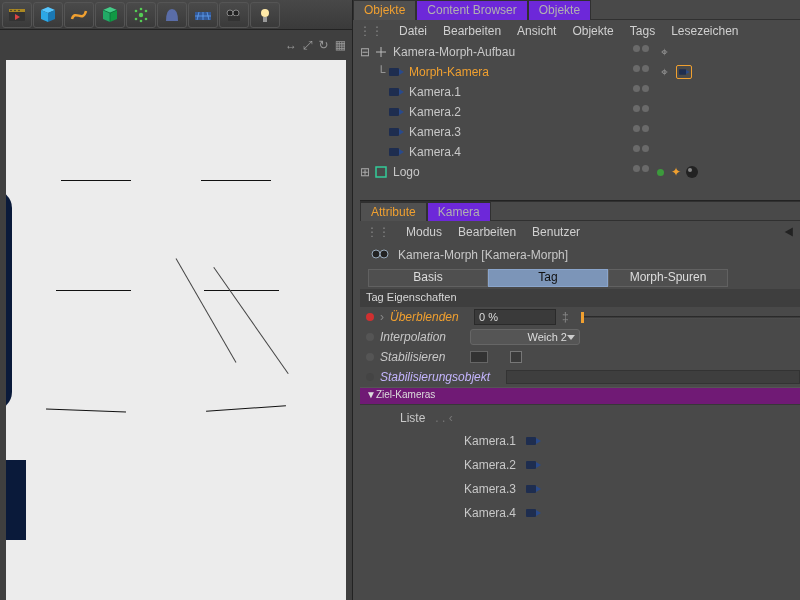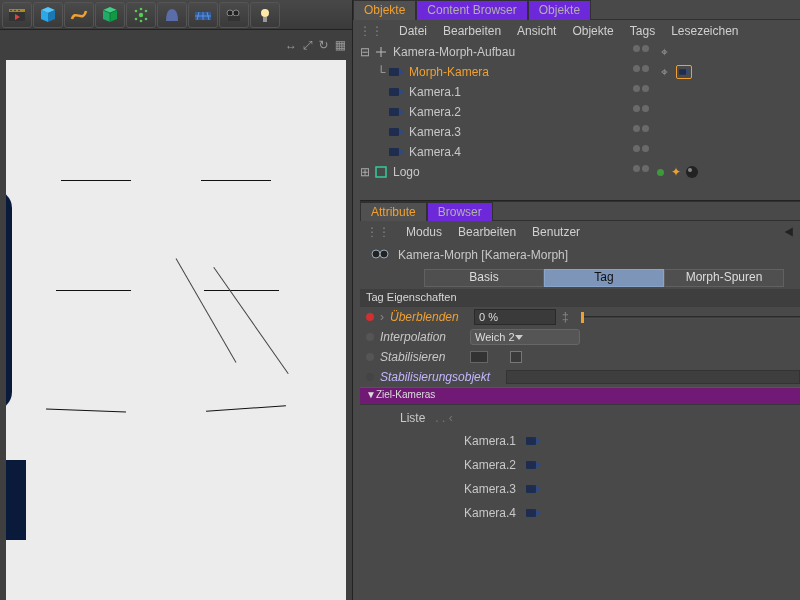--- a/index.html
+++ b/index.html
@@ -44,32 +44,32 @@
   .dot.on{background:#3c9a3c;}
   .tagico{width:16px;height:14px;border:1px solid #f0a030;border-radius:2px;
     display:flex;align-items:center;justify-content:center;margin-left:4px;}
 
   
   .attr{position:absolute;left:360px;top:200px;width:448px;bottom:0;background:#494949;
     border-top:1px solid #222;}
   .attr .tabrow{border-top:1px solid #303030;}
   .attr-head{display:flex;align-items:center;height:24px;padding-left:10px;gap:8px;
     background:#494949;}
-  .seg{display:flex;margin:2px 24px;justify-content:flex-end;}
+  .seg{display:flex;margin:2px 8px;}
   .seg-btn{flex:0 0 120px;height:18px;text-align:center;background:#4f4f4f;
     border:1px solid #616161;color:#ddd;cursor:pointer;}
   .seg-btn.active{background:#7c95b8;color:#111;border-color:#8aa5cc;}
   .section-title{background:#3e3e3e;height:18px;padding:2px 6px;color:#d8d8d8;font-size:11px;}
   .prop{display:flex;align-items:center;height:20px;padding-left:6px;gap:6px;}
   .pdot{width:8px;height:8px;border-radius:50%;}
   .plabel{min-width:100px;font-style:italic;}
   .num-input{width:82px;height:16px;background:#3a3a3a;border:1px solid #2a2a2a;color:#ddd;
     padding:0 4px;font-size:11px;}
   .sel-box{width:110px;height:16px;background:#555;border:1px solid #666;color:#ddd;
-    padding:0 4px;font-size:11px;display:flex;align-items:center;justify-content:flex-start;
+    padding:0 4px;font-size:11px;display:flex;align-items:center;justify-content:flex-end;
     border-radius:3px;cursor:pointer;}
   .swatch{width:18px;height:12px;background:#333;border:1px solid #666;}
   .chk{width:12px;height:12px;border:1px solid #777;background:#3a3a3a;}
   .collaps{background:#701a75;height:18px;padding:1px 6px;color:#ddd;font-size:10px;
     border-top:1px solid #555;border-bottom:1px solid #383838;}
   .listbox{margin:4px 0 0 96px;width:200px;}
   .listrow{display:flex;align-items:center;height:24px;gap:10px;padding-left:8px;}
 
   
   .darrow{width:0;height:0;border-left:4px solid transparent;border-right:4px solid transparent;
@@ -307,21 +307,21 @@
             </svg>
           </span>
         </span>
       </div>
     </div>
 </div>
 
 <div class="attr">
   <div class="tabrow">
     <div class="tab active">Attribute</div>
-    <div class="tab">Browser</div>
+    <div class="tab">Kamera</div>
   </div>
   <div class="mini-menu" style="position:relative">
     <span style="margin-left:-12px;color:#888">⋮⋮</span>
     <span>Modus</span>
     <span>Bearbeiten</span>
     <span>Benutzer</span>
     <span class="rev-arrow">
       <svg viewBox="0 0 20 14">
           <polygon points="12,2 12,12 3,7" fill="#222"></polygon>
         </svg>

